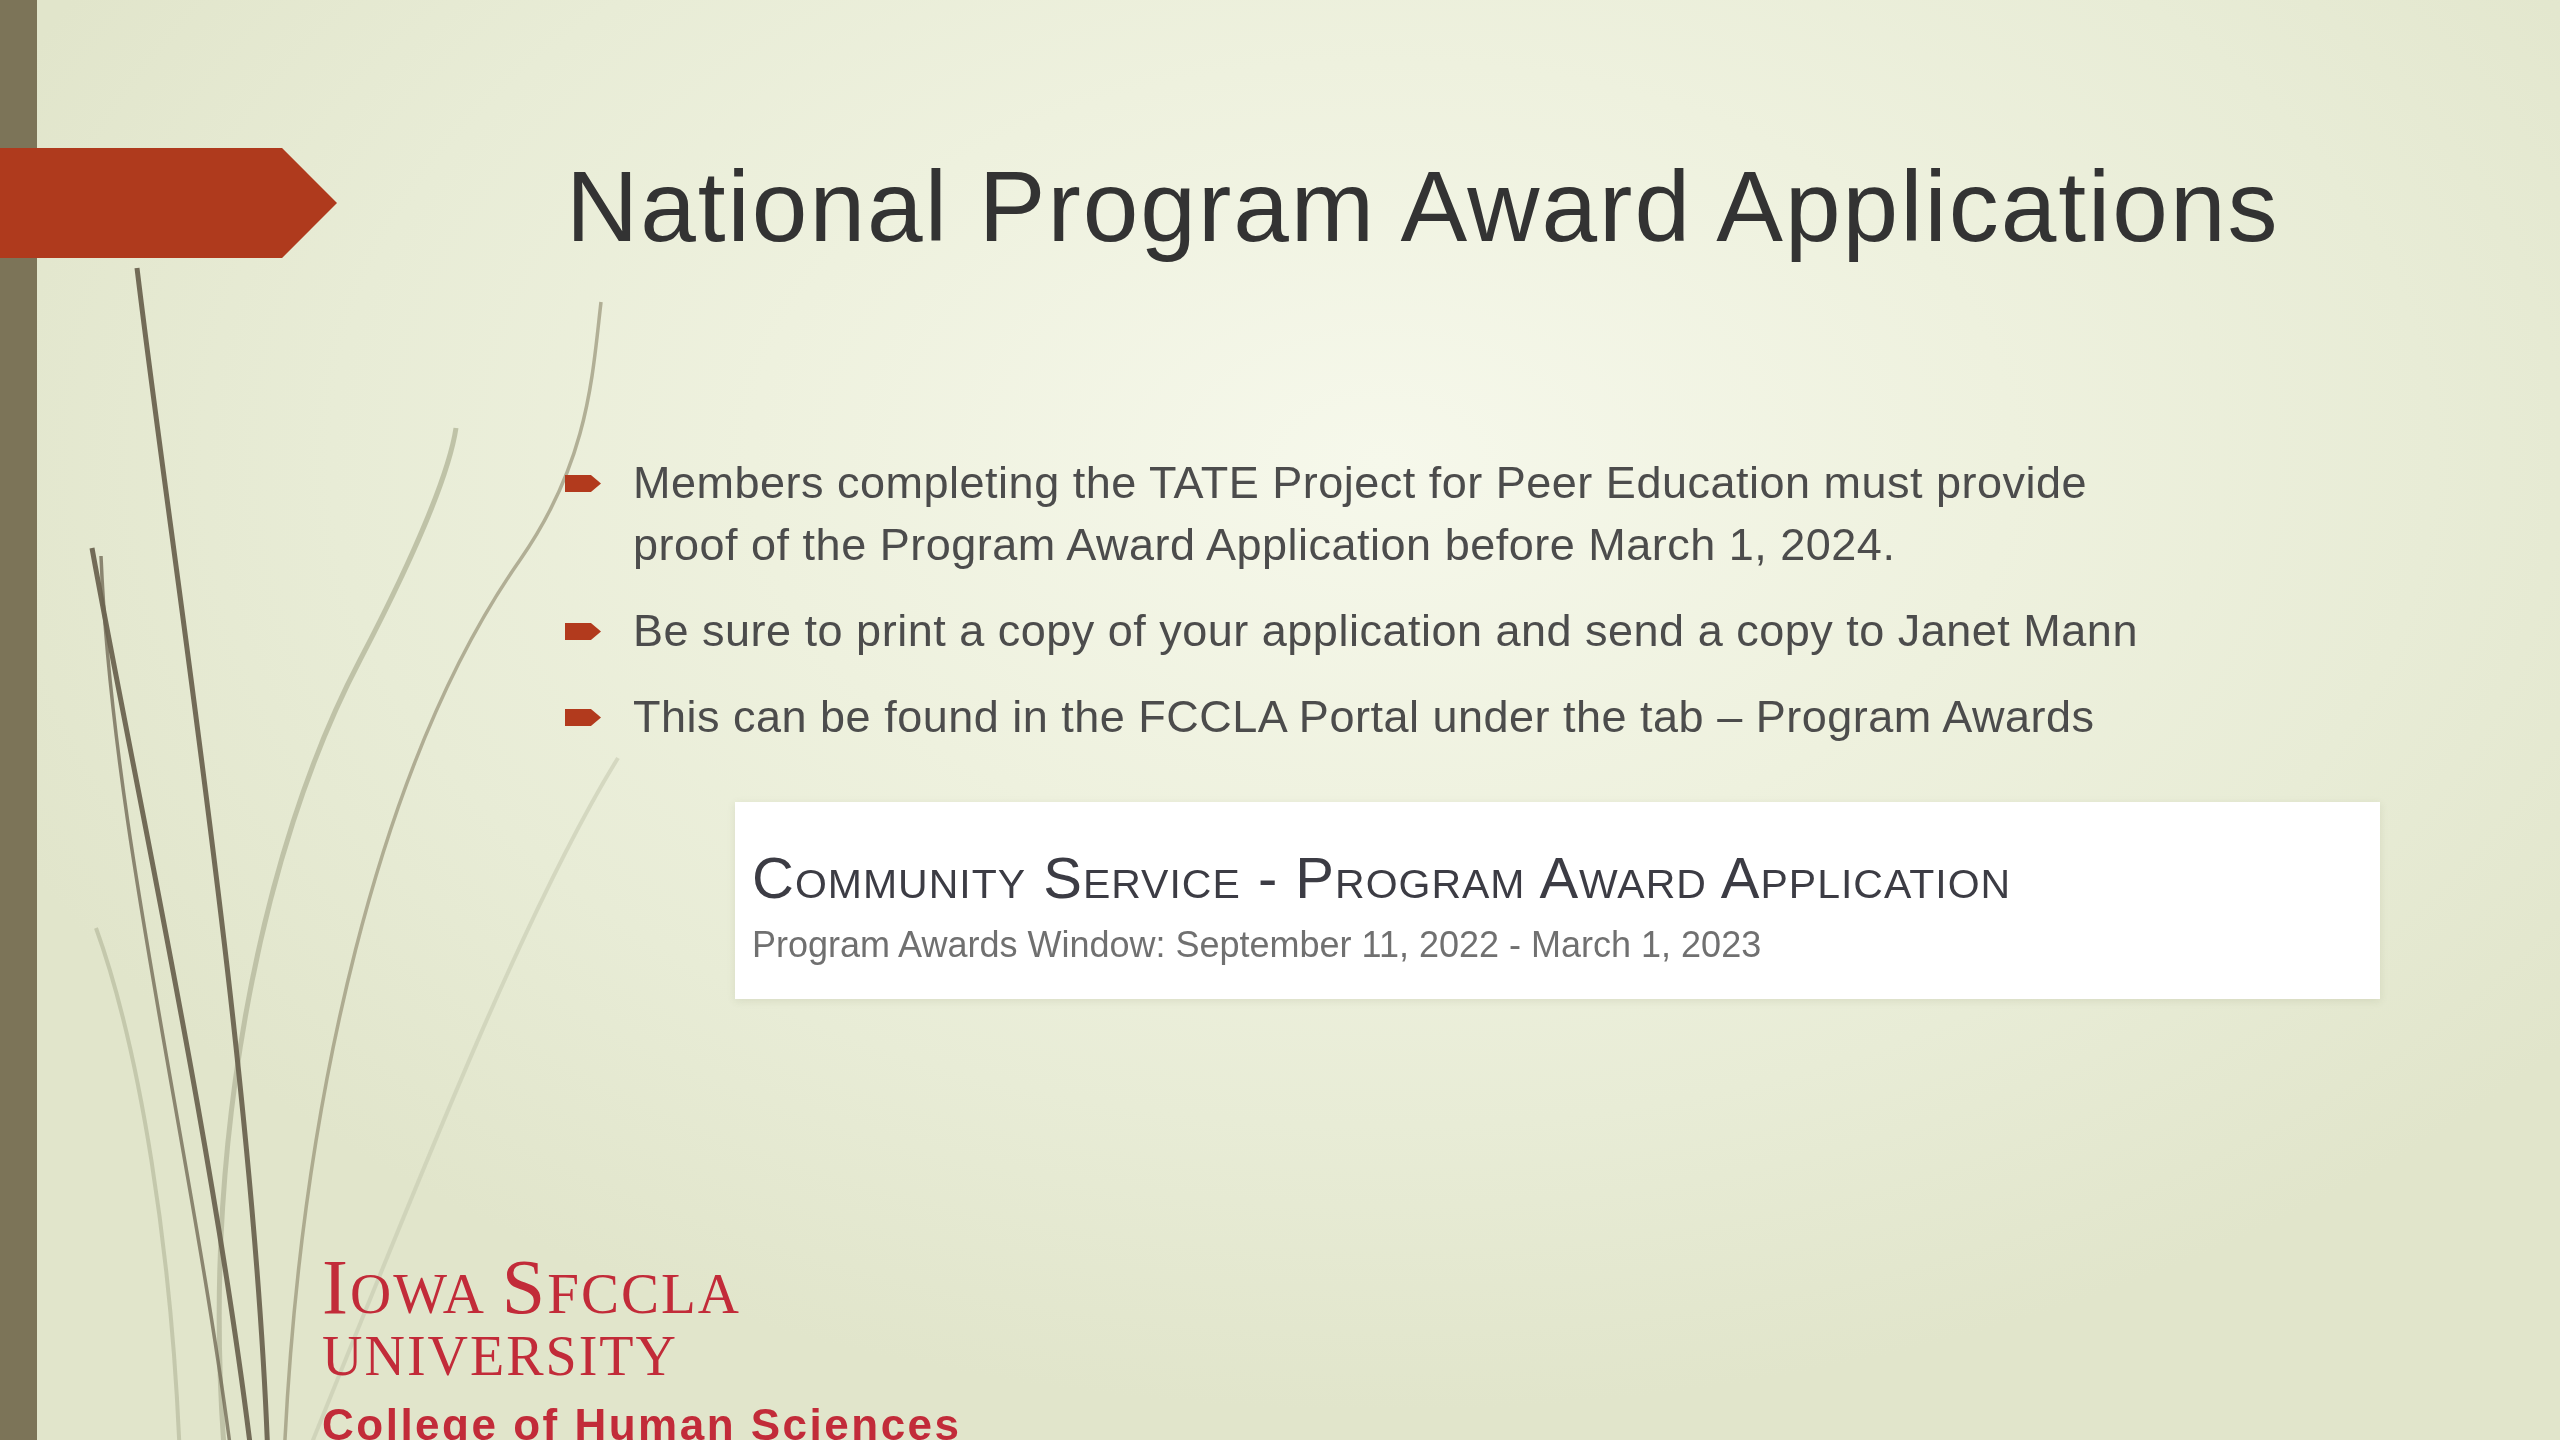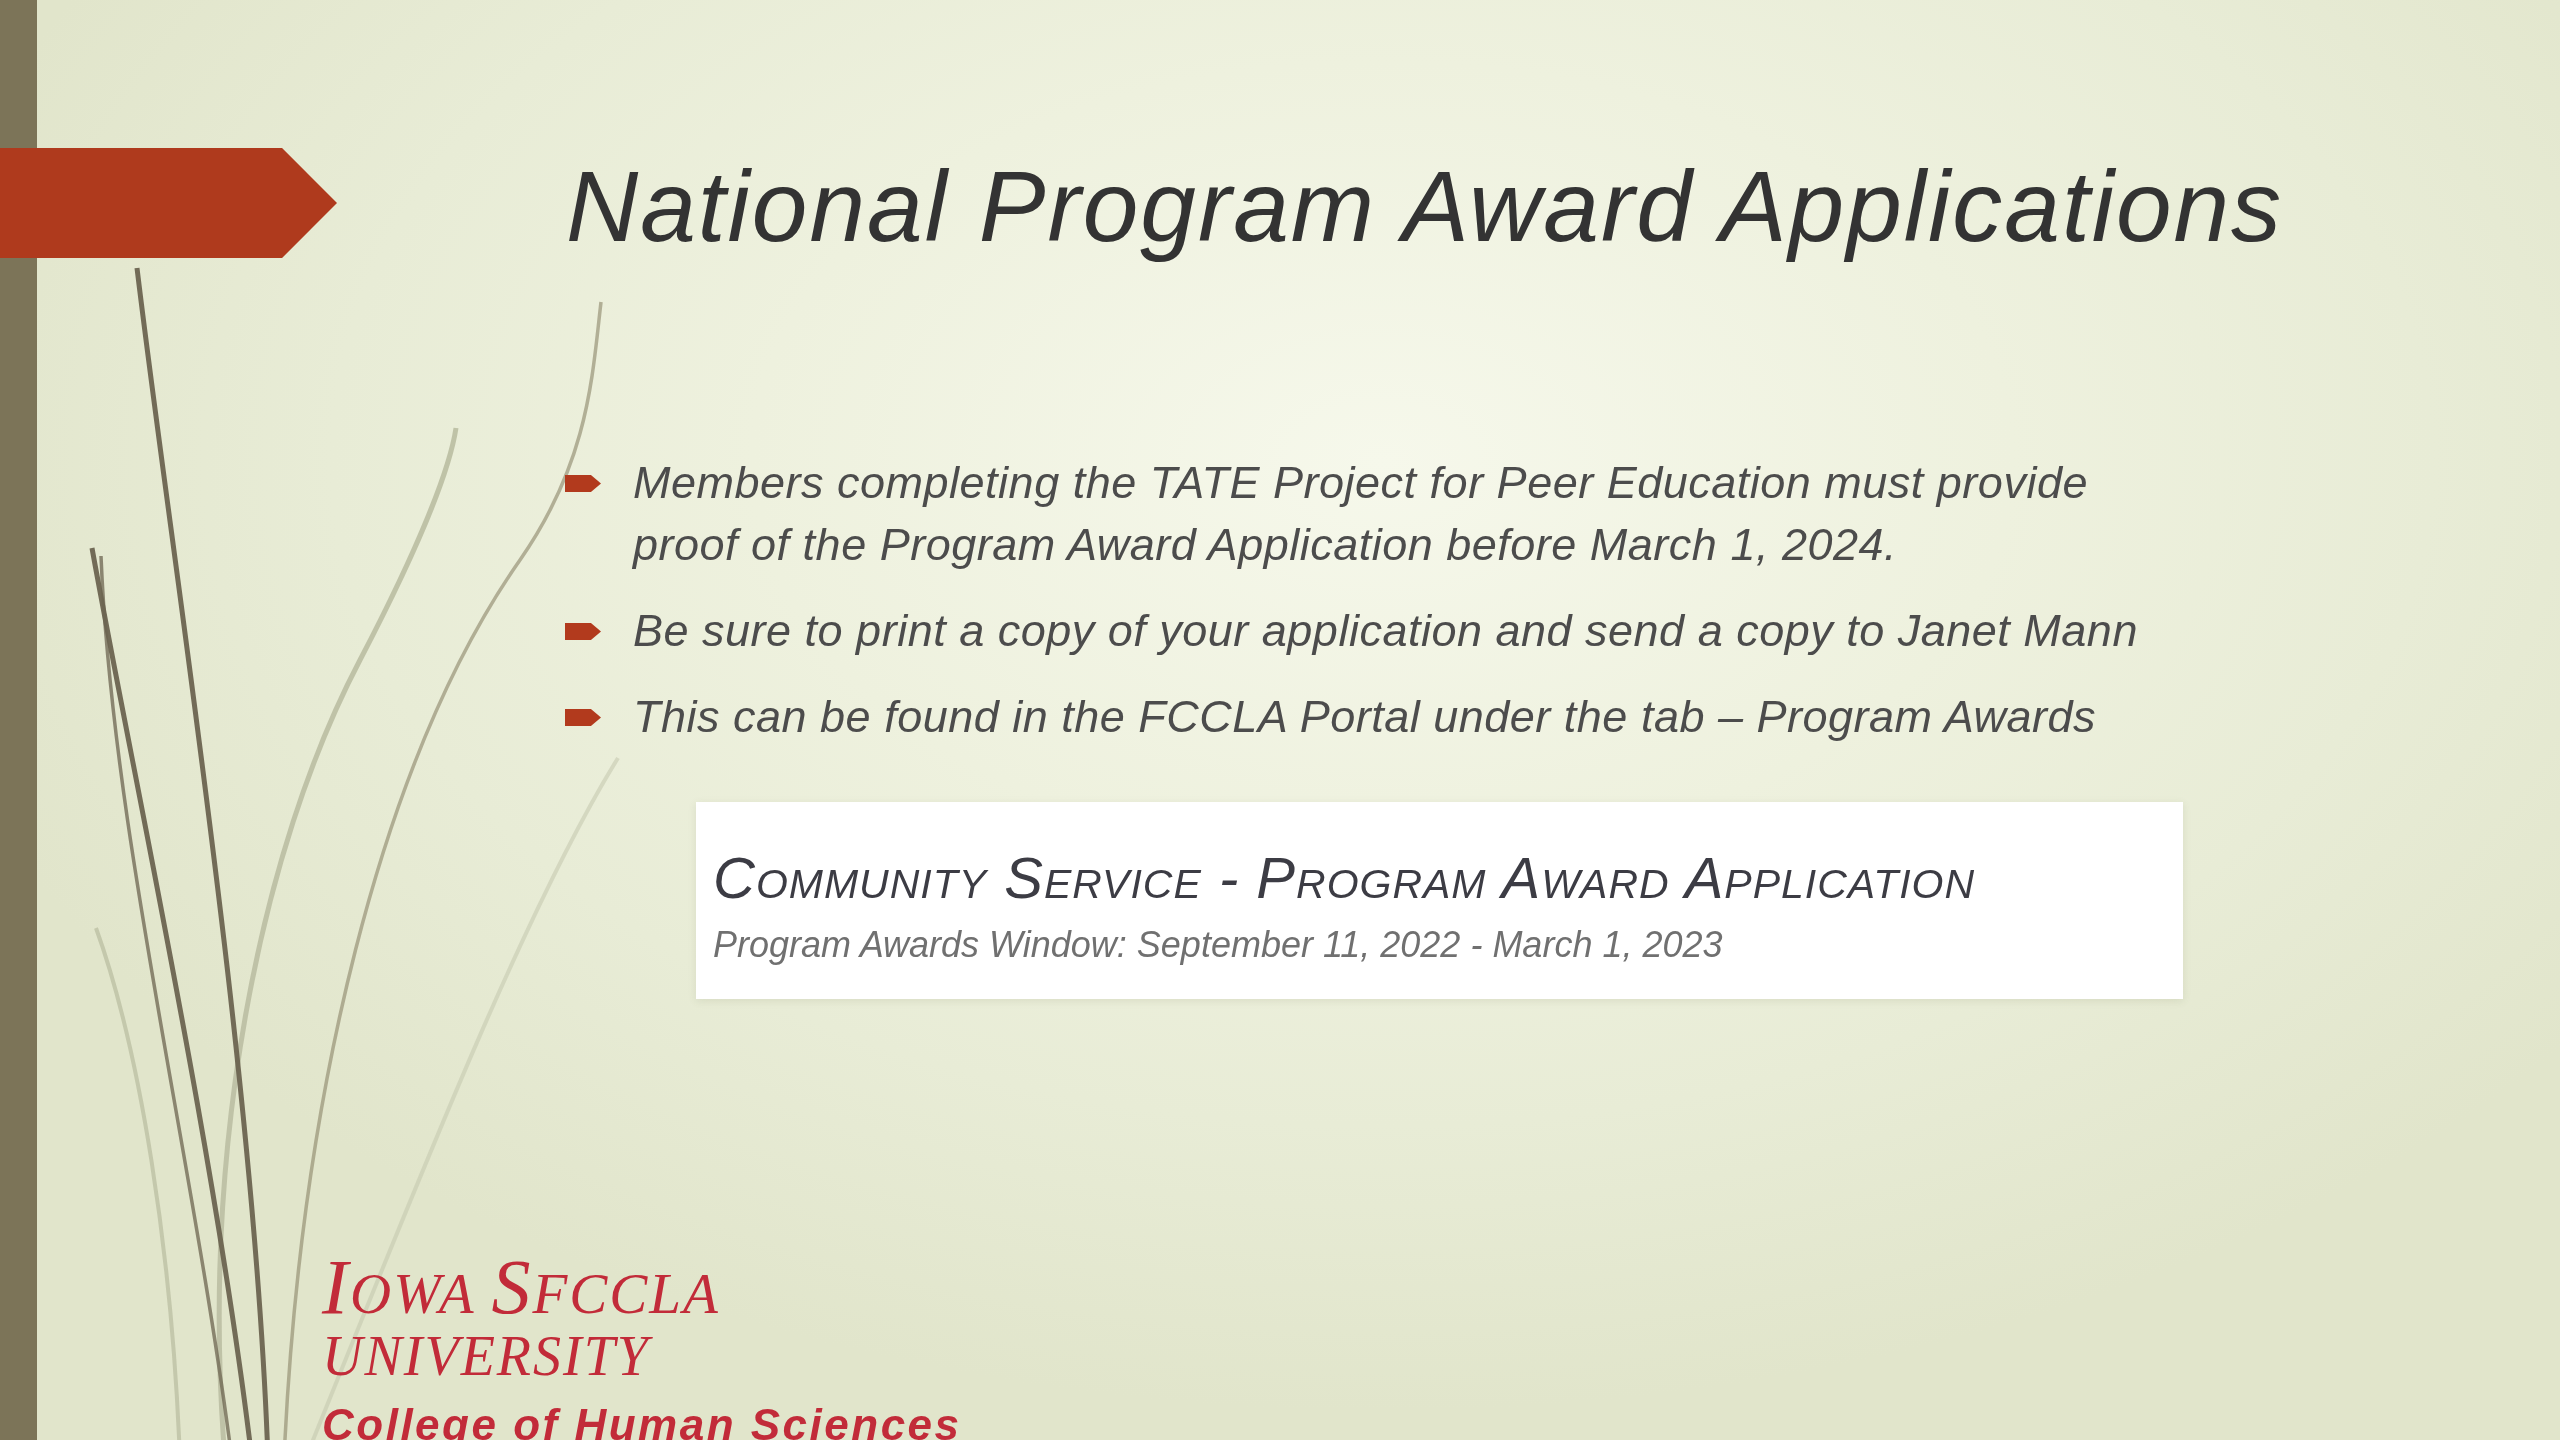--- a/index.html
+++ b/index.html
@@ -5,21 +5,20 @@
   html, body { margin: 0; padding: 0; background: #d8d8d8; }
   #slide {
     position: relative;
     width: 2560px;
     height: 1440px;
     overflow: hidden;
     font-family: "Liberation Sans", "DejaVu Sans", sans-serif;
     background:
       radial-gradient(ellipse 1500px 950px at 54% 32%,
         #f6f8eb 0%, #eef1de 42%, #e8ecd6 70%, #e1e5cb 100%);
-    font-style: italic;
   }
 
   
   .edge-stripe {
     position: absolute; left: 0; top: 0;
     width: 37px; height: 1440px;
     background: #7c7458;
   }
 
   
@@ -55,22 +54,22 @@
     clip-path: polygon(0 0, 72% 0, 100% 50%, 72% 100%, 0 100%);
   }
   .bullet-text {
     font-size: 45px; line-height: 62px;
     letter-spacing: 0.5px;
     color: #4c4c4c;
   }
 
   
   .portal-card {
-    position: absolute; left: 696px; top: 802px;
-    width: 1487px; height: 197px;
+    position: absolute; left: 735px; top: 802px;
+    width: 1645px; height: 197px;
     background: #ffffff;
     box-shadow: 0 2px 8px rgba(90, 95, 60, 0.12);
   }
   .card-heading {
     position: absolute; left: 17px; top: 42px;
     font-size: 58px;
     font-variant: small-caps;
     letter-spacing: 1px;
     color: #3c3c44;
     white-space: nowrap;

